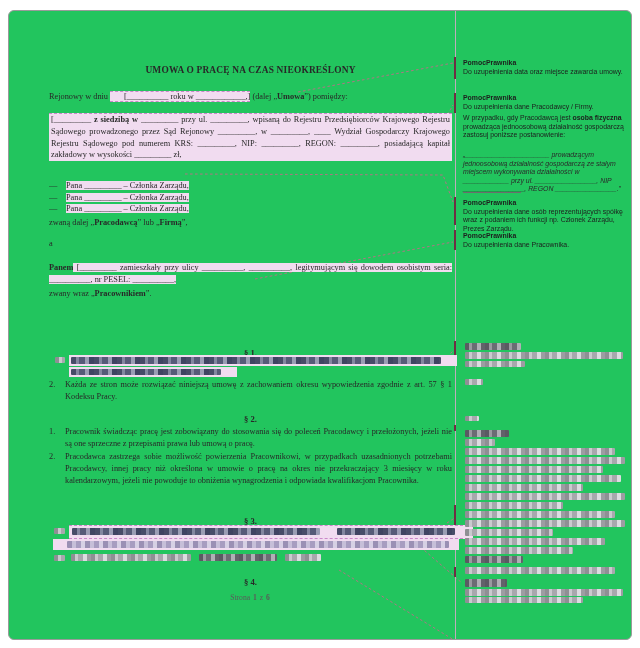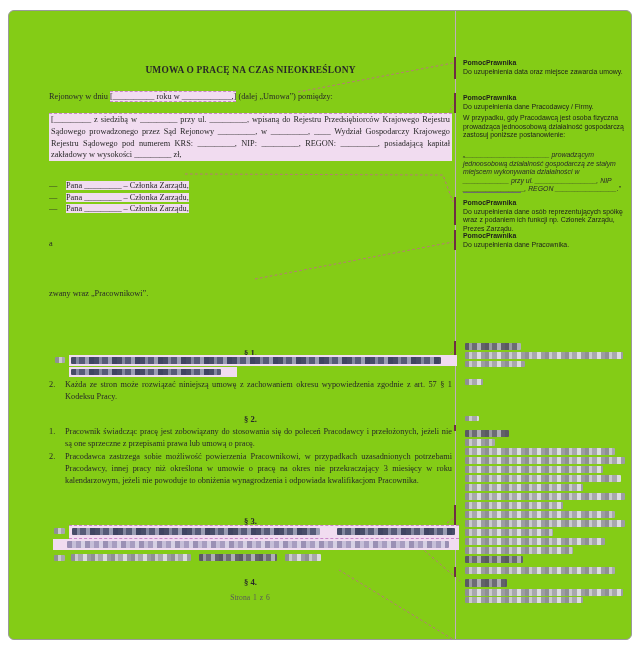--- a/index.html
+++ b/index.html
@@ -1,37 +1,37 @@
 <!DOCTYPE html>
 <html><head>
 <meta charset="utf-8">
 <style>
   html,body{margin:0;padding:0;background:#fff;}
   body{width:640px;height:648px;position:relative;font-family:"Liberation Serif",serif;-webkit-font-smoothing:antialiased;}
-  .frame{position:absolute;left:8px;top:10px;width:622px;height:628px;border:1px solid #9a9a9a;border-radius:6px;background:#84cc16;overflow:hidden;}
+  .frame{position:absolute;left:8px;top:10px;width:622px;height:628px;border:1px solid #9a9a9a;border-radius:6px;background:#22c55e;overflow:hidden;}
   .connectors{position:absolute;left:0;top:0;width:622px;height:628px;pointer-events:none;}
   .divider{position:absolute;left:446px;top:0;bottom:0;width:1px;background:#bfadbb;}
   .anchor{position:absolute;left:445px;width:2px;background:#6e2e44;}
 
   
   .doc{position:absolute;left:40px;top:0;width:403px;height:100%;font-size:8.3px;line-height:11.8px;color:#282828;}
   .doc > *{position:absolute;margin:0;left:0;width:403px;}
   .title{text-align:center;font-weight:bold;font-size:9.4px;letter-spacing:.2px;}
   .just{text-align:justify;}
   .hl{background:#f1dcf0;}
-  .hl-band{border-top:1px dashed #c987c9;border-bottom:1px dashed #c987c9;}
+  .hl-band{border-top:1px dashed #c987c9;border-bottom:1px dashed #c987c9;padding-left:14px;}
   .hl-block{background:#f1dcf0;border-top:1px dashed #c987c9;padding:0 2px;}
   .sec{font-weight:bold;text-align:center;font-size:8.6px;}
   .flexrow{display:flex;}
   .num{width:16px;flex:none;}
   .ibody{flex:1;text-align:justify;}
   .member .dash{display:inline-block;width:17px;}
   .footerline{text-align:center;color:#5a5a5a;font-size:7.6px;}
   .footerline b{margin:0 1px;}
-  b{font-weight:normal;}
+  b{font-weight:bold;}
 
   
   .comments{position:absolute;left:454px;top:0;width:168px;font-family:"Liberation Sans",sans-serif;font-size:6.9px;line-height:8.6px;color:#1d1d1d;}
   .comments > *{position:absolute;left:0;width:164px;}
   .cauthor{font-weight:bold;}
   .tpl{font-style:italic;color:#2a2a2a;}
   .rule{border-top:1px solid #6d6d6d;width:58px;height:0;}
 
   
   .pix{
@@ -91,25 +91,27 @@
 
     <p style="top:80px"><span>Rejonowy w dniu </span><span class="hl hl-band">[__________ roku w ____________,]</span><span> (dalej „</span><b>Umowa</b><span>”) pomiędzy:</span></p>
 
     <div class="hl-block just" style="top:102px;width:399px"><span>[_________ </span><b>z siedzibą w</b><span> _________ przy ul. _________, wpisaną do Rejestru Przedsiębiorców Krajowego Rejestru Sądowego prowadzonego przez Sąd Rejonowy _________, w _________, ____ Wydział Gospodarczy Krajowego Rejestru Sądowego pod numerem KRS: _________, NIP: _________, REGON: _________, posiadającą kapitał zakładowy w wysokości _________ zł,</span></div>
 
 
     <p class="member" style="top:169px"><span class="dash">—</span><span class="hl">Pana _________ – Członka Zarządu,</span></p>
     <p class="member" style="top:180.5px"><span class="dash">—</span><span class="hl">Pana _________ – Członka Zarządu,</span></p>
     <p class="member" style="top:192px"><span class="dash">—</span><span class="hl">Pana _________ – Członka Zarządu,</span></p>
 
+    <p style="top:206px"><span>zwaną dalej „</span><b>Pracodawcą</b><span>” lub „</span><b>Firmą</b><span>”,</span></p>
 
     <p style="top:227px">a</p>
 
-
-    <p style="top:277px"><span>zwany wraz „</span><b>Pracownikowi</b><span>”.</span></p>
+    <p class="just" style="top:251px"><b>Panem</b><span class="hl"> [_________ zamieszkały przy ulicy __________, __________, legitymującym się dowodem osobistym seria: __________, nr PESEL: __________,</span></p>
+
+    <p style="top:277px"><span>zwany wraz „</span><b>Pracownikiem</b><span>”.</span></p>
 
 
     <div class="sec" style="top:337px">§ 1.</div>
 
     <div class="abs" style="top:344px;left:0;width:410px;height:11px">
       <div class="pix abs" style="left:6px;top:2px;width:10px;height:6px"></div>
       <div class="hl abs" style="left:20px;top:0;width:388px;height:11px">
           <div class="pix ink abs" style="left:2px;top:2px;width:370px;height:7px"></div>
         </div>
     </div>

